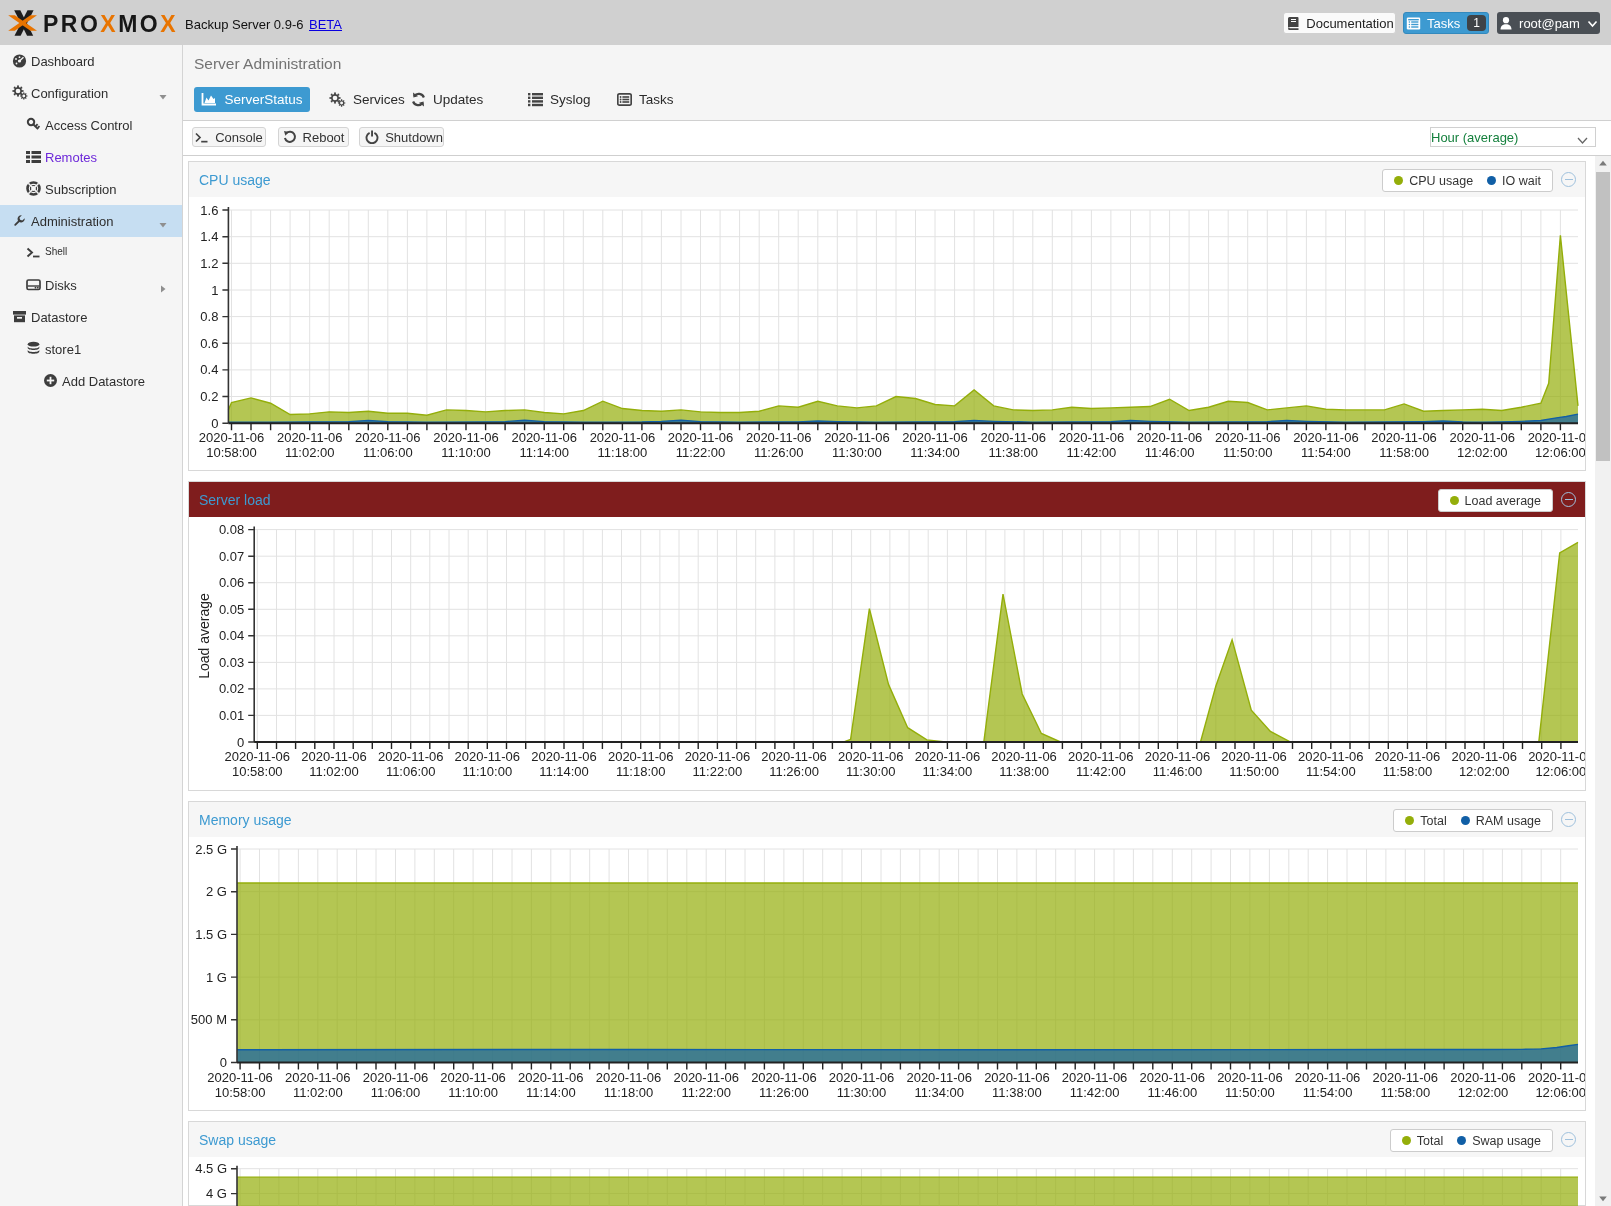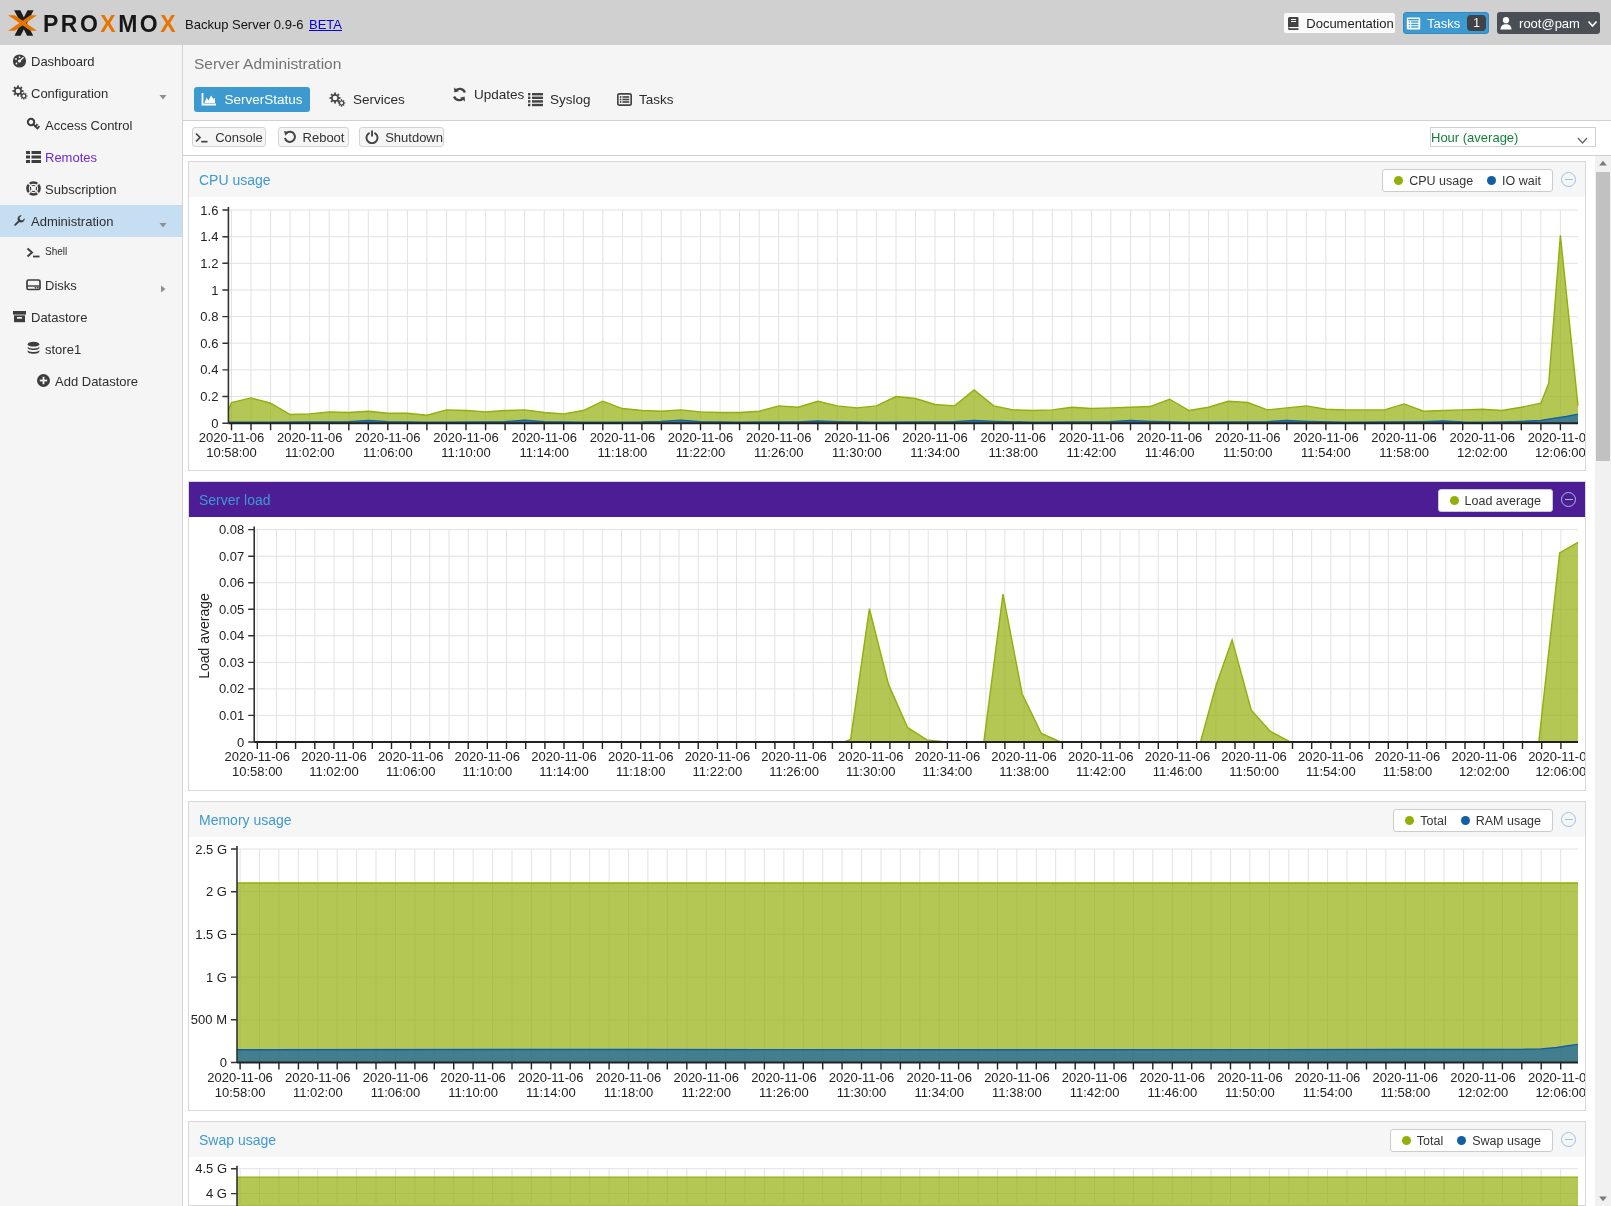--- a/index.html
+++ b/index.html
@@ -100,21 +100,21 @@
 <span style="position:absolute;left:31px;top:9px;font-size:13px;color:#2e2e2e">Datastore</span>
     </div>
 <div style="position:absolute;left:0;top:288px;width:182px;height:32px;">
 <span style="position:absolute;left:26px;top:8px"><svg width="15" height="15" viewBox="0 0 15 15" style="">
           <ellipse cx="7.5" cy="3.2" rx="5.8" ry="2.4" fill="#3d3d3d"></ellipse>
           <path d="M1.7 5.2 c0 1.3 2.6 2.3 5.8 2.3 s5.8 -1 5.8 -2.3 v1.6 c0 1.3 -2.6 2.3 -5.8 2.3 s-5.8 -1 -5.8 -2.3 Z" fill="#3d3d3d"></path>
           <path d="M1.7 8.8 c0 1.3 2.6 2.3 5.8 2.3 s5.8 -1 5.8 -2.3 v1.6 c0 1.3 -2.6 2.3 -5.8 2.3 s-5.8 -1 -5.8 -2.3 Z" fill="#3d3d3d"></path>
         </svg></span>
 <span style="position:absolute;left:45px;top:9px;font-size:13px;color:#2e2e2e">store1</span>
     </div>
-<div style="position:absolute;left:10px;top:320px;width:182px;height:32px;">
+<div style="position:absolute;left:17px;top:320px;width:182px;height:32px;">
 <span style="position:absolute;left:26px;top:8px"><svg width="15" height="15" viewBox="0 0 15 15" style="">
           <circle cx="7.5" cy="7.5" r="6.5" fill="#3d3d3d"></circle>
           <rect x="6.6" y="3.8" width="1.8" height="7.4" fill="#f5f5f5"></rect>
           <rect x="3.8" y="6.6" width="7.4" height="1.8" fill="#f5f5f5"></rect>
         </svg></span>
 <span style="position:absolute;left:45px;top:9px;font-size:13px;color:#2e2e2e">Add Datastore</span>
     </div>
 </div>
 <div style="position:absolute;left:182px;top:45px;width:1px;height:1161px;background:#d4d4d4"></div>
 <div style="position:absolute;left:183px;top:45px;width:1428px;height:76px;background:#f5f5f5;border-bottom:1px solid #d0d0d0"></div>
@@ -128,21 +128,21 @@
     </svg>
     <span style="margin-left:7px;font-size:13.5px;color:#fff">ServerStatus</span>
   </div>
 <div style="position:absolute;left:329px;top:87px;height:25px;display:flex;align-items:center">
     <svg width="17" height="15" viewBox="0 0 17 15" style="">
       <path d="M11.49 4.91 L11.49 4.91 L11.49 7.09 L9.95 6.79 L9.35 8.24 L10.66 9.11 L9.11 10.66 L8.24 9.35 L6.79 9.95 L7.09 11.49 L4.91 11.49 L5.21 9.95 L3.76 9.35 L2.89 10.66 L1.34 9.11 L2.65 8.24 L2.05 6.79 L0.51 7.09 L0.51 4.91 L2.05 5.21 L2.65 3.76 L1.34 2.89 L2.89 1.34 L3.76 2.65 L5.21 2.05 L4.91 0.51 L7.09 0.51 L6.79 2.05 L8.24 2.65 L9.11 1.34 L10.66 2.89 L9.35 3.76 L9.95 5.21 Z M8.35 6.00 A2.35 2.35 0 1 0 3.65 6.00 A2.35 2.35 0 1 0 8.35 6.00 Z" fill="#444" fill-rule="evenodd"></path>
       <path d="M16.23 10.28 L16.23 10.28 L16.23 11.72 L15.21 11.52 L14.82 12.48 L15.68 13.06 L14.66 14.08 L14.08 13.22 L13.12 13.61 L13.32 14.63 L11.88 14.63 L12.08 13.61 L11.12 13.22 L10.54 14.08 L9.52 13.06 L10.38 12.48 L9.99 11.52 L8.97 11.72 L8.97 10.28 L9.99 10.48 L10.38 9.52 L9.52 8.94 L10.54 7.92 L11.12 8.78 L12.08 8.39 L11.88 7.37 L13.32 7.37 L13.12 8.39 L14.08 8.78 L14.66 7.92 L15.68 8.94 L14.82 9.52 L15.21 10.48 Z M14.08 11.00 A1.48 1.48 0 1 0 11.12 11.00 A1.48 1.48 0 1 0 14.08 11.00 Z" fill="#444" fill-rule="evenodd"></path>
     </svg>
     <span style="margin-left:7px;font-size:13.5px;color:#2a2a2a">Services</span>
   </div>
-<div style="position:absolute;left:452px;top:87px;height:25px;display:flex;">
+<div style="position:absolute;left:411px;top:87px;height:25px;display:flex;align-items:center">
     <svg width="15" height="15" viewBox="0 0 15 15" style="">
       <path d="M12.9 5.5 A5.6 5.6 0 0 0 3.2 4.1" stroke="#444" stroke-width="2.2" fill="none"></path>
       <path d="M2.0 0.6 L2.4 5.6 L7.0 4.2 Z" fill="#444"></path>
       <path d="M2.1 9.5 A5.6 5.6 0 0 0 11.8 10.9" stroke="#444" stroke-width="2.2" fill="none"></path>
       <path d="M13.0 14.4 L12.6 9.4 L8.0 10.8 Z" fill="#444"></path>
     </svg>
     <span style="margin-left:7px;font-size:13.5px;color:#2a2a2a">Updates</span>
   </div>
 <div style="position:absolute;left:528px;top:87px;height:25px;display:flex;align-items:center">
     <svg width="15" height="15" viewBox="0 0 15 15" style="">
@@ -268,21 +268,21 @@
 <text x="1215.1" y="245.2" text-anchor="middle" font-size="13" fill="#222" font-family="Liberation Sans, sans-serif">2020-11-06</text>
 <text x="1215.1" y="260.2" text-anchor="middle" font-size="13" fill="#222" font-family="Liberation Sans, sans-serif">11:58:00</text>
 <text x="1293.3" y="245.2" text-anchor="middle" font-size="13" fill="#222" font-family="Liberation Sans, sans-serif">2020-11-06</text>
 <text x="1293.3" y="260.2" text-anchor="middle" font-size="13" fill="#222" font-family="Liberation Sans, sans-serif">12:02:00</text>
 <text x="1371.4" y="245.2" text-anchor="middle" font-size="13" fill="#222" font-family="Liberation Sans, sans-serif">2020-11-06</text>
 <text x="1371.4" y="260.2" text-anchor="middle" font-size="13" fill="#222" font-family="Liberation Sans, sans-serif">12:06:00</text>
 </svg>
     </div>
 </div>
 <div style="position:absolute;left:188px;top:481px;width:1398px;height:310px;border:1px solid #d8d8d8;background:#fff">
-<div style="position:relative;height:35px;background:#4c1d95">
+<div style="position:relative;height:35px;background:#7f1d1d">
 <span style="position:absolute;left:10px;top:10px;font-size:14px;color:#3d9ad1">Server load</span>
 <div style="position:absolute;right:32px;top:7px;height:23px;display:flex;align-items:center;background:#fff;border:1px solid #ccc;border-radius:3px;padding:0 4px">
         <span style="display:inline-flex;align-items:center;margin:0 7px;white-space:nowrap">
           <span style="width:9px;height:9px;border-radius:50%;background:#94ae0a;margin-right:6px;flex:none"></span>
           <span style="font-size:12.5px;color:#333">Load average</span>
         </span>
       </div>
 <div style="position:absolute;right:9px;top:10px;width:15px;height:15px;border:1.4px solid #9fc1dd;border-radius:50%;display:flex;align-items:center;justify-content:center">
         <div style="width:8px;height:0;border-top:1.4px solid #9fc1dd"></div>
       </div>

